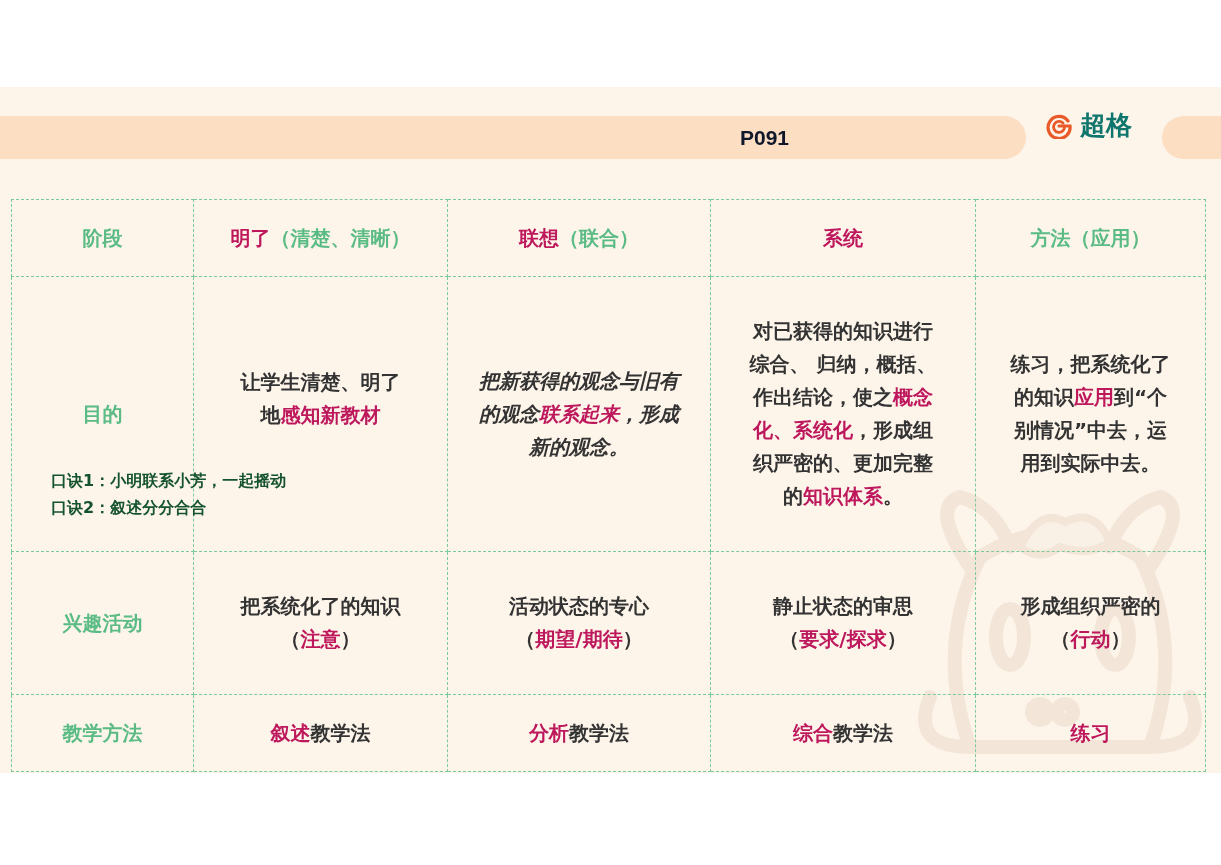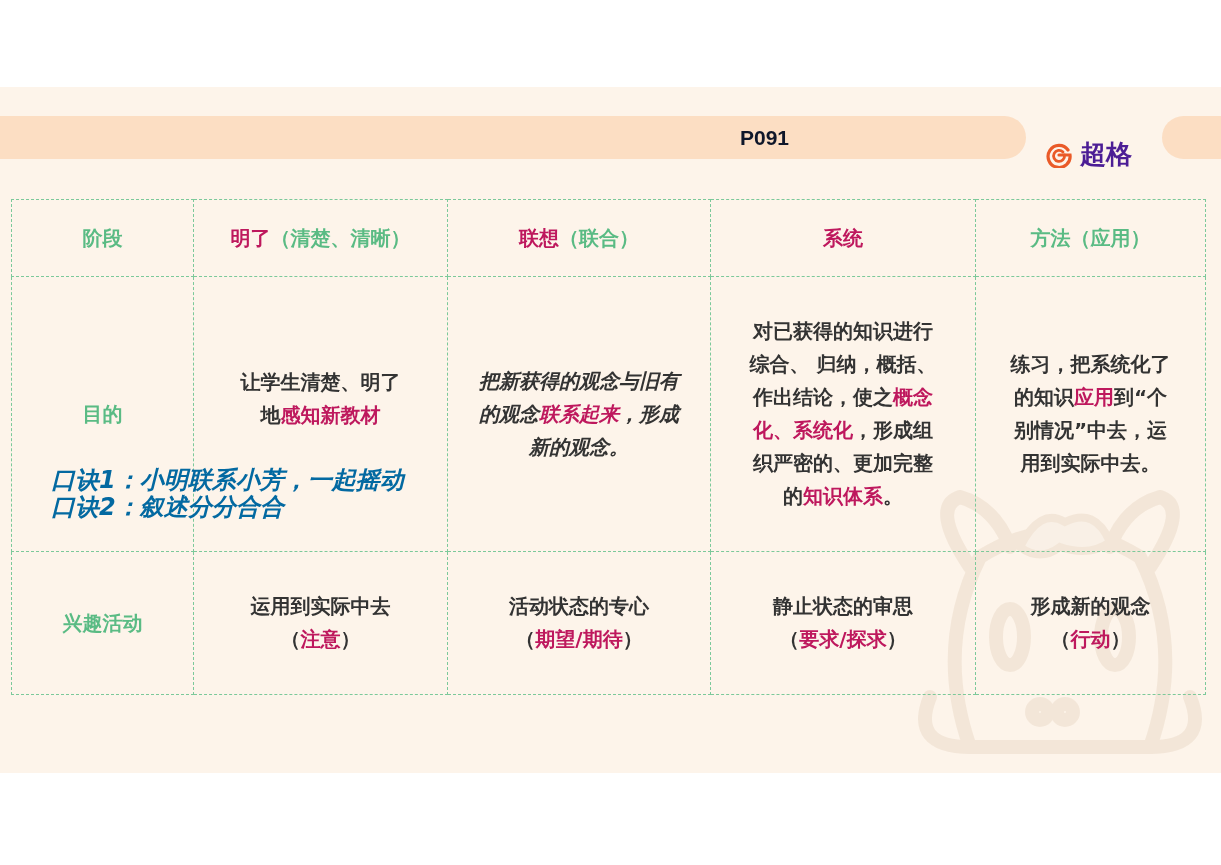--- a/index.html
+++ b/index.html
@@ -15,23 +15,23 @@
     .header-bar {
       position: absolute; left: 0; top: 29px; width: 1026px; height: 43px;
       background: #fcdec3; border-radius: 0 22px 22px 0;
     }
     .page-number {
       position: absolute; left: 740px; top: 29px; height: 43px; line-height: 43px;
       color: #0f172a; font-weight: bold; font-size: 21px;
       font-family: "Liberation Sans", sans-serif;
     }
     .brand {
-      position: absolute; left: 1046px; top: 46px; height: 43px;
+      position: absolute; left: 1046px; top: 17px; height: 43px;
       display: flex; align-items: center; gap: 8px;
-      color: #4c1d95; font-weight: bold; font-size: 26px;
+      color: #0f766e; font-weight: bold; font-size: 26px;
     }
     .brand-icon { width: 26px; height: 26px; }
     .right-pill {
       position: absolute; left: 1162px; top: 29px; width: 90px; height: 43px;
       background: #fcdec3; border-radius: 22px 0 0 22px;
     }
 
     .mascot {
       position: absolute; left: 900px; top: 360px; width: 320px; height: 340px;
       opacity: 0.55; pointer-events: none;
@@ -64,23 +64,22 @@
     .dark { color: #333333; }
     .cell-text { display: inline-block; text-align: center; }
     .c1 { width: 172px; }
     .c2 { width: 218px; font-style: italic; }
     .c3 { width: 196px; }
     .c4 { width: 164px; }
     .c4c { width: 164px; text-align: center; }
 
     .mnemonic {
       position: absolute; left: 51px; top: 380px;
-      color: #0369a1; font-weight: bold; font-size: 24px; line-height: 27px;
+      color: #14532d; font-weight: bold; font-size: 16px; line-height: 27px;
       z-index: 3;
-      font-style: italic;
     }
   </style>
 </head>
 <body>
 
 <div class="page">
 
   <div class="header-bar"></div>
   <div class="page-number">P091</div>
   <div class="brand">
@@ -136,26 +135,33 @@
       <td>
         <span class="cell-text c3"><span class="dark">对已获得的知识进行综合、 归纳，概括、作出结论，使之</span><span class="red">概念化、系统化</span><span class="dark">，形成组织严密的、更加完整的</span><span class="red">知识体系</span><span class="dark">。</span></span>
       </td>
       <td>
         <span class="cell-text c4"><span class="dark">练习，把系统化了的知识</span><span class="red">应用</span><span class="dark">到“个别情况”中去，运用到实际中去。</span></span>
       </td>
     </tr>
 
     <tr class="r-interest">
       <td><span class="green">兴趣活动</span></td>
-      <td><span class="dark">运用到实际中去</span><br><span>（</span><span class="red">注意</span><span>）</span></td>
+      <td><span class="dark">把系统化了的知识</span><br><span>（</span><span class="red">注意</span><span>）</span></td>
       <td><span class="dark">活动状态的专心</span><br><span>（</span><span class="red">期望/期待</span><span>）</span></td>
       <td><span class="dark">静止状态的审思</span><br><span>（</span><span class="red">要求/探求</span><span>）</span></td>
-      <td><span class="cell-text c4c"><span class="dark">形成新的观念</span><br><span>（</span><span class="red">行动</span><span>）</span></span></td>
+      <td><span class="cell-text c4c"><span class="dark">形成组织严密的</span><br><span>（</span><span class="red">行动</span><span>）</span></span></td>
     </tr>
 
+    <tr class="r-method">
+      <td><span class="green">教学方法</span></td>
+      <td><span class="red">叙述</span><span class="dark">教学法</span></td>
+      <td><span class="red">分析</span><span class="dark">教学法</span></td>
+      <td><span class="red">综合</span><span class="dark">教学法</span></td>
+      <td><span class="red">练习</span><span class="dark"></span></td>
+    </tr>
   </tbody>
     </table>
 
   <div class="mnemonic">
     <div>口诀1：小明联系小芳，一起摇动</div>
     <div>口诀2：叙述分分合合</div>
   </div>
 </div>
 
 </body></html>

